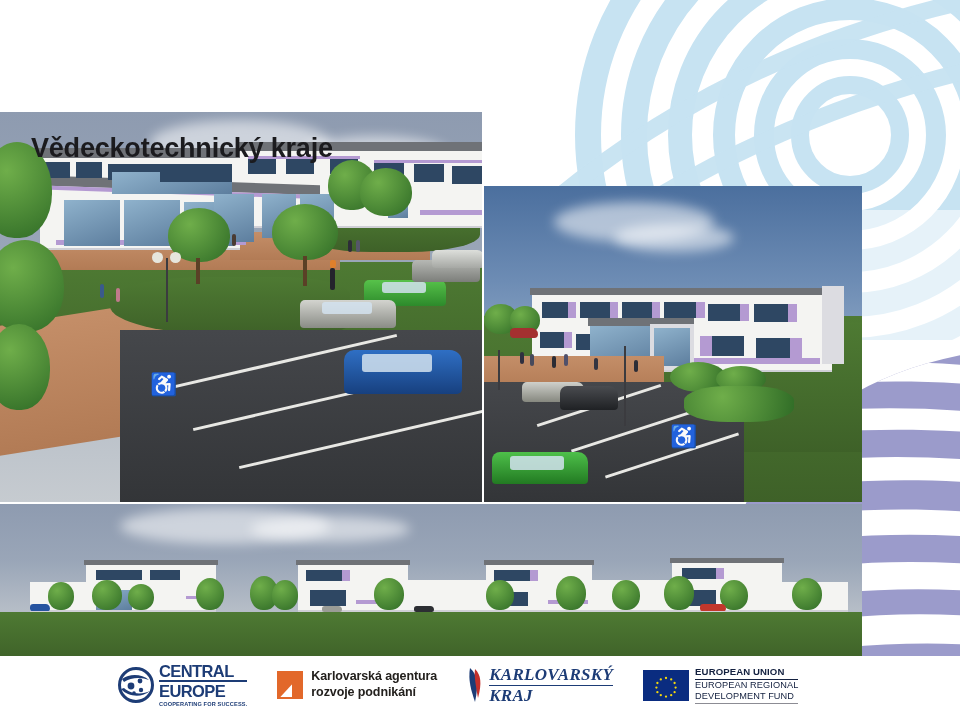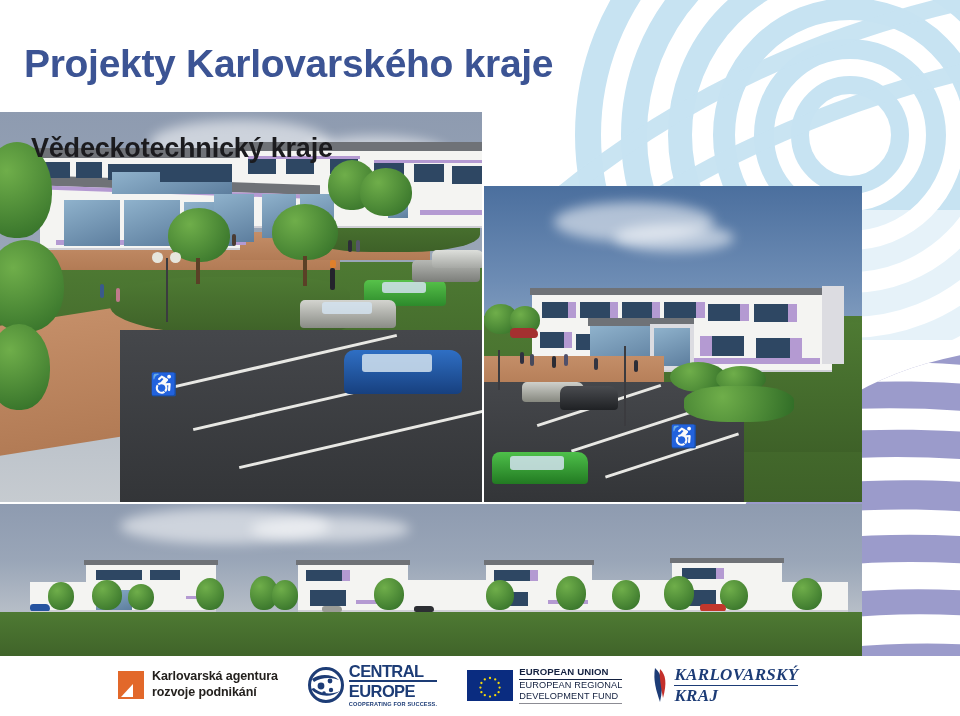--- a/index.html
+++ b/index.html
@@ -143,21 +143,20 @@
           <path d="M-20 86 C 80 56 210 52 320 66 L320 86 C 210 74 80 78 -20 108 Z"></path>
           <path d="M-20 140 C 70 106 205 100 320 114 L320 136 C 205 124 70 130 -20 164 Z"></path>
           <path d="M-20 196 C 66 160 200 152 320 166 L320 190 C 200 178 66 186 -20 222 Z"></path>
           <path d="M-20 252 C 70 214 200 204 320 218 L320 244 C 200 232 70 242 -20 280 Z"></path>
           <path d="M-20 306 C 80 268 205 256 320 270 L320 298 C 205 286 80 298 -20 336 Z"></path>
         </g>
       </g>
     </svg>
   </div>
 
-  <div class="title">Projekty Karlovarského kraje</div>
 
   <div class="panel panel-tl">
     <div class="sky"></div>
     <div class="cloud" style="left:150px;top:8px;width:180px;height:46px;"></div>
     <div class="cloud" style="left:300px;top:24px;width:150px;height:38px;"></div>
 
     <div class="grass" style="left:0;top:150px;width:482px;height:150px;"></div>
     <div class="paving" style="left:0;top:190px;width:300px;height:130px;transform:skewY(-9deg);"></div>
     <div class="paving" style="left:40px;top:128px;width:300px;height:30px;"></div>
     <div class="paving" style="left:230px;top:120px;width:200px;height:28px;"></div>
@@ -357,44 +356,55 @@
     <div class="car" style="left:322px;top:102px;width:20px;height:6px;background:#9a9c96;"></div>
     <div class="car" style="left:414px;top:102px;width:20px;height:6px;background:#2c2e33;"></div>
     <div class="car" style="left:700px;top:100px;width:26px;height:7px;background:#c2372c;"></div>
   </div>
 
   <div class="subtitle">Vědeckotechnický kraje</div>
 
   <div class="footer"></div>
   <div class="logos">
 
-    <div class="logo">
-      <span class="ka-mark"></span>
-      <span class="ka-text">
-        <span>Karlovarská agentura</span><br>
-        <span>rozvoje podnikání</span>
-      </span>
-    </div>
-
     <div class="logo ce-wrap">
       <svg width="36" height="36" viewBox="0 0 36 36">
         <circle cx="18" cy="18" r="16.5" fill="none" stroke="#1d3c76" stroke-width="3"></circle>
         <g fill="#1d3c76">
           <path d="M4 12 C 12 6 24 7 31 13 C 24 10 13 10 6 15 Z"></path>
           <path d="M3 22 C 10 30 24 31 32 24 C 24 28 12 27 6 21 Z"></path>
           <circle cx="13" cy="19" r="3.4"></circle>
           <circle cx="22" cy="14" r="2.4"></circle>
           <circle cx="23" cy="23" r="2.2"></circle>
           <circle cx="16" cy="26" r="1.8"></circle>
         </g>
       </svg>
       <span class="ce-text">
         <span class="ce-l1">CENTRAL</span>
         <span class="ce-l2">EUROPE</span>
         <span class="ce-tag">COOPERATING FOR SUCCESS.</span>
+      </span>
+    </div>
+
+    <div class="logo">
+      <span class="ka-mark"></span>
+      <span class="ka-text">
+        <span>Karlovarská agentura</span><br>
+        <span>rozvoje podnikání</span>
+      </span>
+    </div>
+
+    <div class="logo kk-wrap">
+      <svg width="16" height="38" viewBox="0 0 16 38">
+        <path d="M3 2 C 10 8 12 18 8 36 C 4 24 1 14 3 2 Z" fill="#1d3c76"></path>
+        <path d="M8 3 C 14 9 15 17 11 32 C 9 20 7 11 8 3 Z" fill="#c4302b"></path>
+      </svg>
+      <span class="kk-text">
+        <span class="kk-l1">KARLOVARSKÝ</span>
+        <span class="kk-l2">KRAJ</span>
       </span>
     </div>
 
     <div class="logo eu-wrap">
       <span class="eu-flag">
         <svg width="46" height="31" viewBox="0 0 46 31">
           <rect width="46" height="31" fill="#0a2c80"></rect>
           <g fill="#f5d90a">
             <circle cx="23" cy="8" r="1.15"></circle>
             <circle cx="28.2" cy="9.4" r="1.15"></circle>
@@ -411,25 +421,14 @@
           </g>
         </svg>
       </span>
       <span class="eu-text">
         <span class="eu-l1">EUROPEAN UNION</span>
         <span class="eu-l2">EUROPEAN REGIONAL</span>
         <span class="eu-l3">DEVELOPMENT FUND</span>
       </span>
     </div>
 
-    <div class="logo kk-wrap">
-      <svg width="16" height="38" viewBox="0 0 16 38">
-        <path d="M3 2 C 10 8 12 18 8 36 C 4 24 1 14 3 2 Z" fill="#1d3c76"></path>
-        <path d="M8 3 C 14 9 15 17 11 32 C 9 20 7 11 8 3 Z" fill="#c4302b"></path>
-      </svg>
-      <span class="kk-text">
-        <span class="kk-l1">KARLOVARSKÝ</span>
-        <span class="kk-l2">KRAJ</span>
-      </span>
-    </div>
-
   </div>
 </div>
 
 </body></html>

